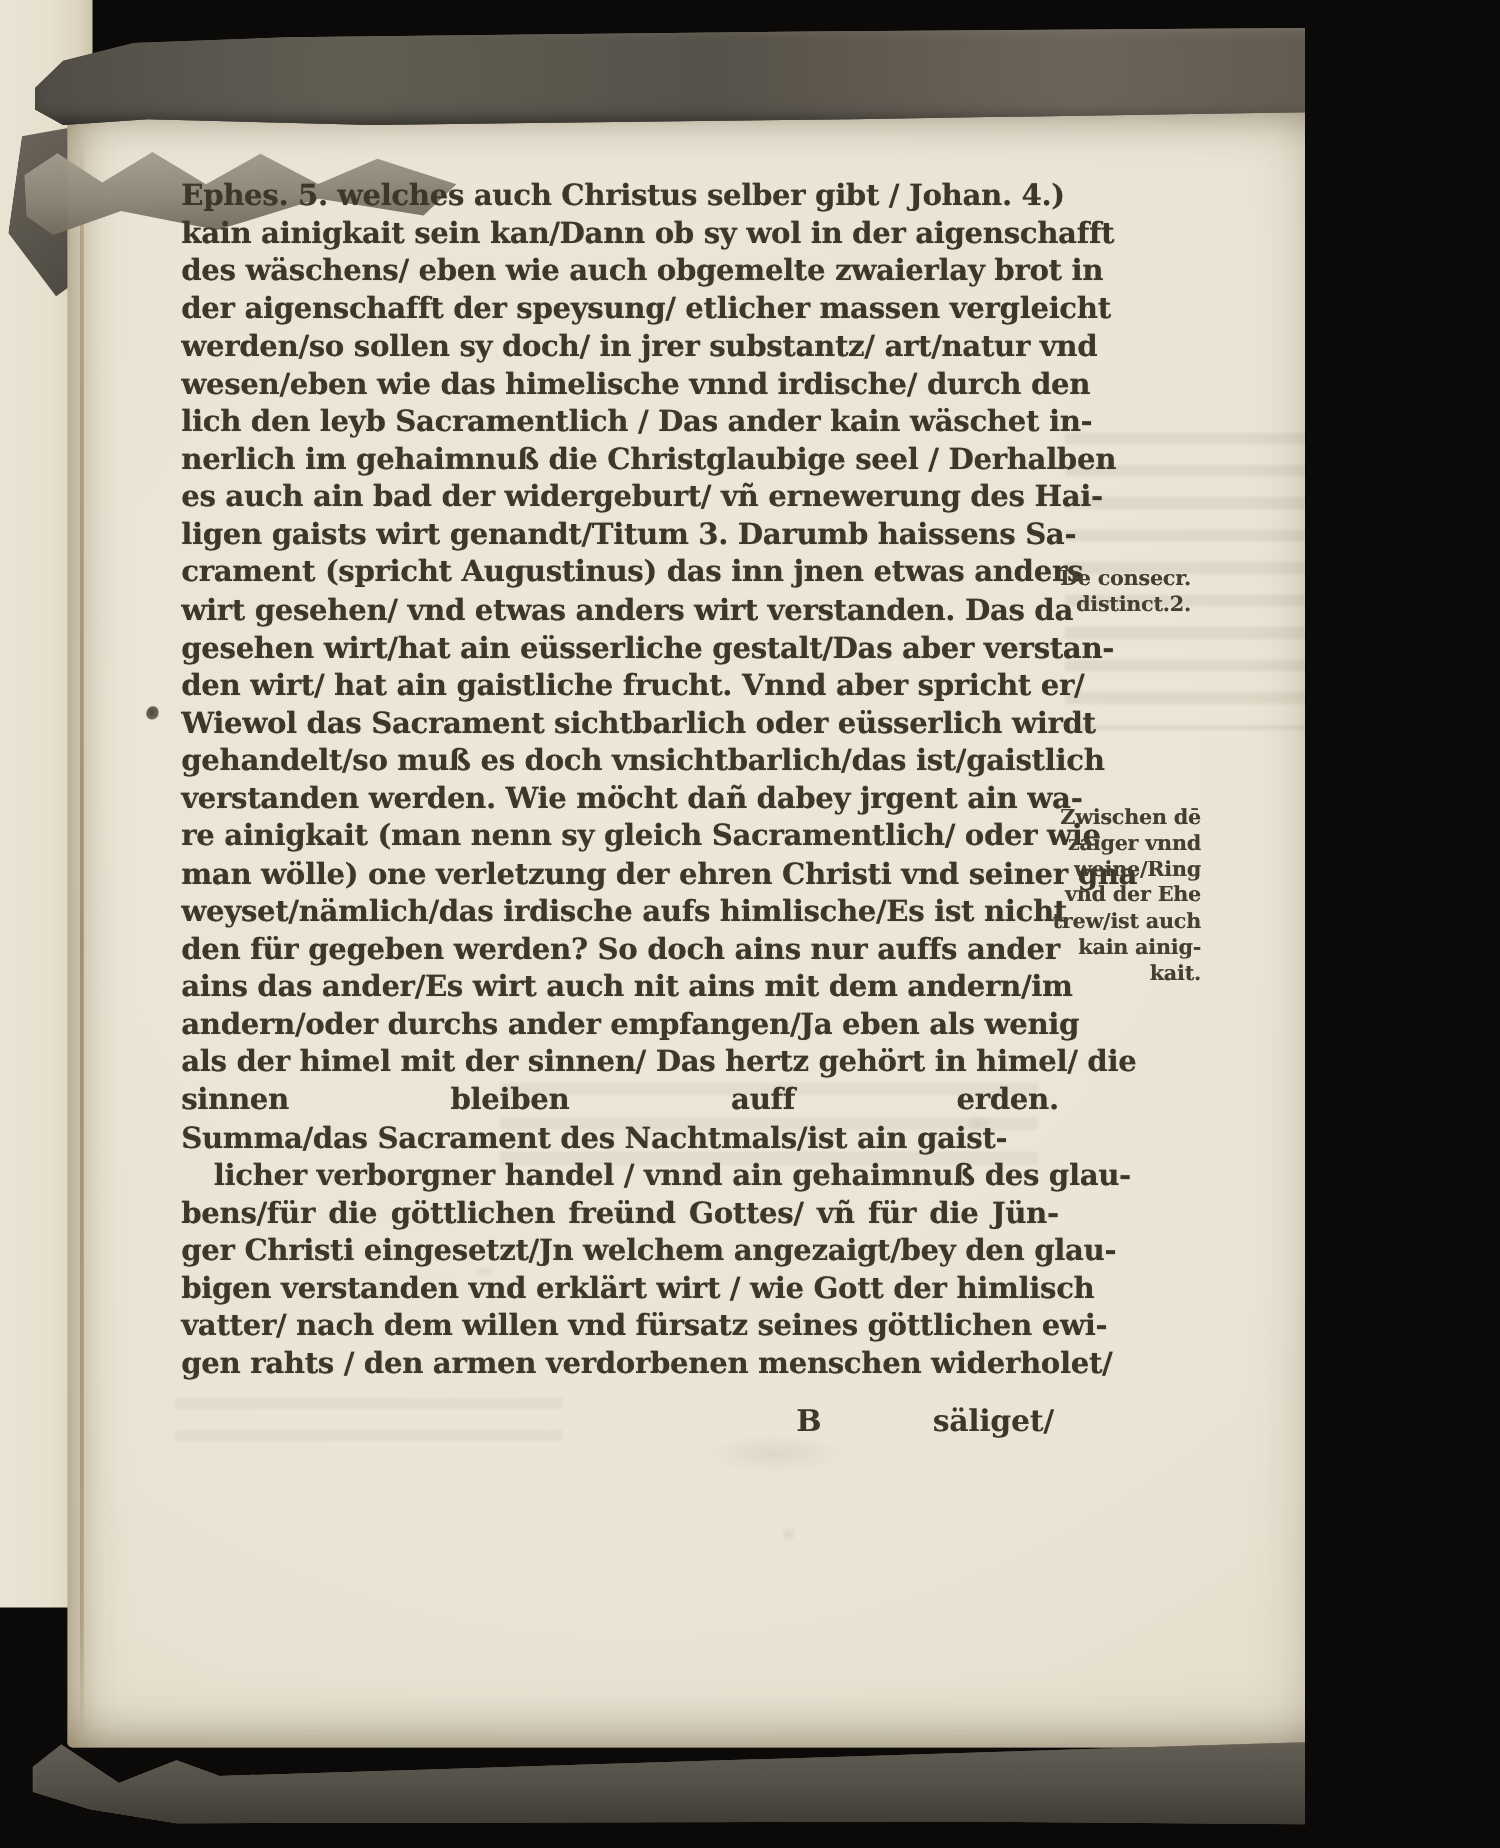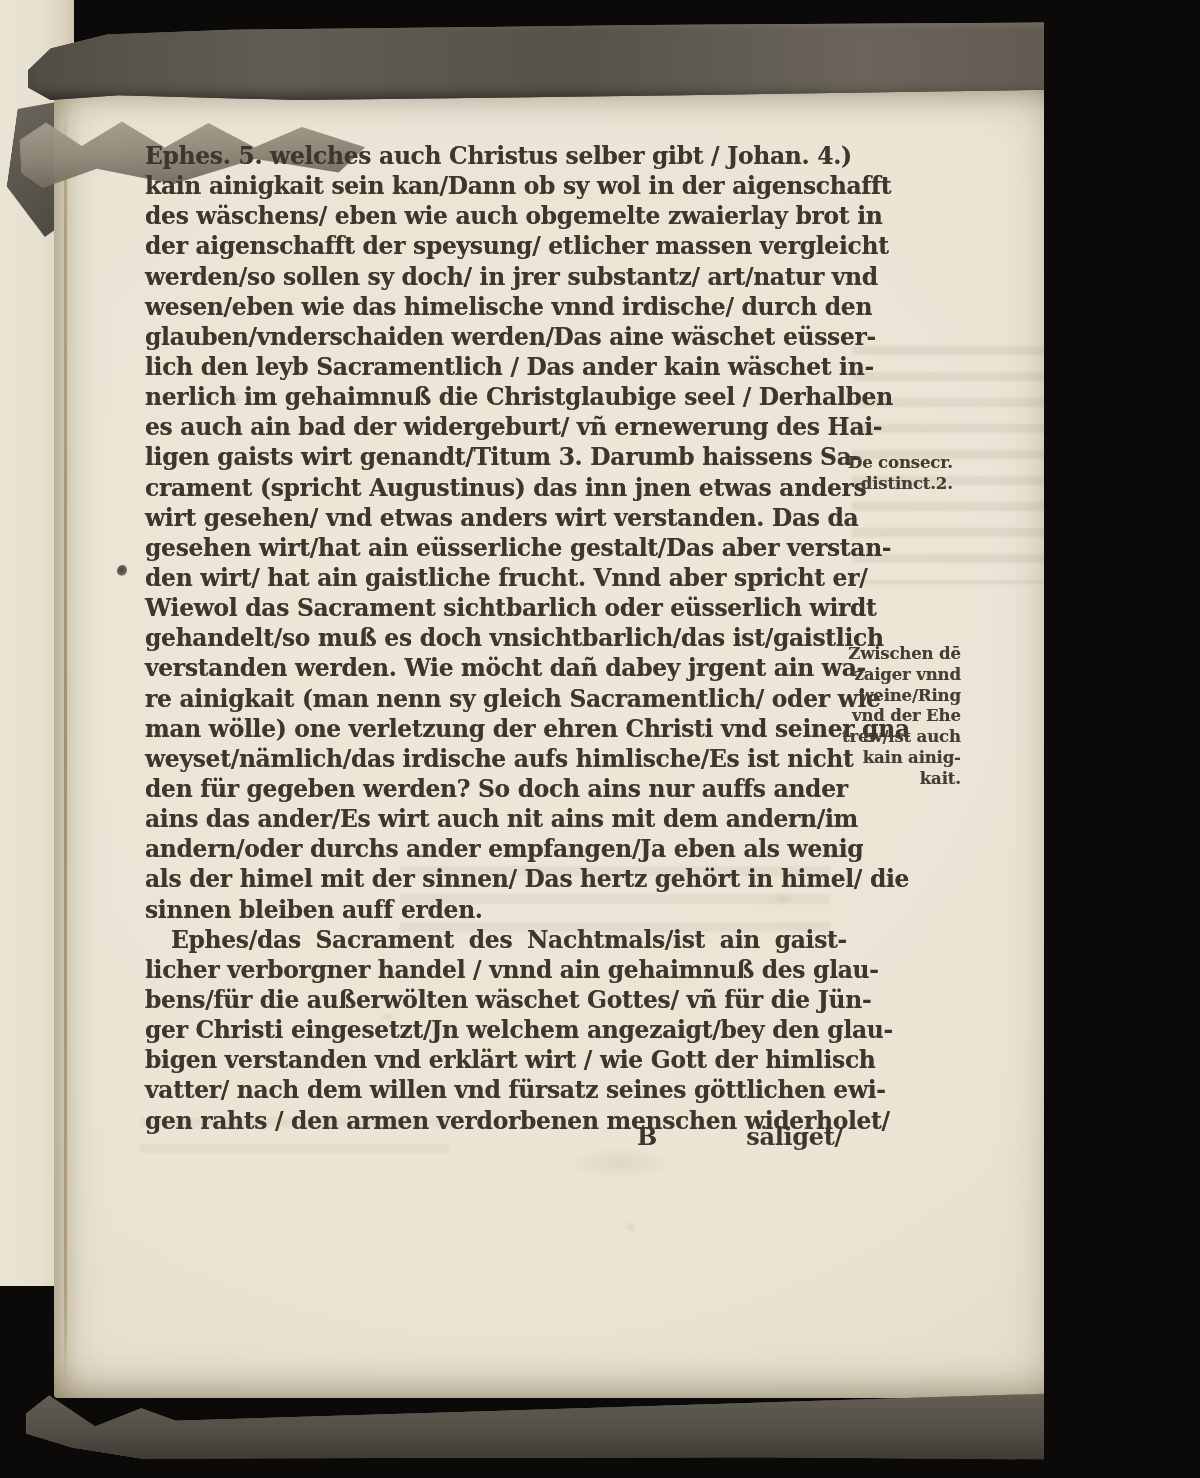--- a/index.html
+++ b/index.html
@@ -124,43 +124,42 @@
   <div class="speck speck1"></div>
   <div class="speck speck2"></div>
 
   <div class="main-text">
       <div class="tl">Ephes. 5. welches auch Christus selber gibt / Johan. 4.)</div>
       <div class="tl">kain ainigkait sein kan/Dann ob sy wol in der aigenschafft</div>
       <div class="tl">des wäschens/ eben wie auch obgemelte zwaierlay brot in</div>
       <div class="tl">der aigenschafft der speysung/ etlicher massen vergleicht</div>
       <div class="tl">werden/so sollen sy doch/ in jrer substantz/ art/natur vnd</div>
       <div class="tl">wesen/eben wie das himelische vnnd irdische/ durch den</div>
-      <div class="tl">glauben/vnderschaiden werden/Das aine wäschet eüsser-</div>
       <div class="tl">lich den leyb Sacramentlich / Das ander kain wäschet in-</div>
       <div class="tl">nerlich im gehaimnuß die Christglaubige seel / Derhalben</div>
       <div class="tl">es auch ain bad der widergeburt/ vñ ernewerung des Hai-</div>
       <div class="tl">ligen gaists wirt genandt/Titum 3. Darumb haissens Sa-</div>
       <div class="tl">crament (spricht Augustinus) das inn jnen etwas anders</div>
       <div class="tl">wirt gesehen/ vnd etwas anders wirt verstanden. Das da</div>
       <div class="tl">gesehen wirt/hat ain eüsserliche gestalt/Das aber verstan-</div>
       <div class="tl">den wirt/ hat ain gaistliche frucht. Vnnd aber spricht er/</div>
       <div class="tl">Wiewol das Sacrament sichtbarlich oder eüsserlich wirdt</div>
       <div class="tl">gehandelt/so muß es doch vnsichtbarlich/das ist/gaistlich</div>
       <div class="tl">verstanden werden. Wie möcht dañ dabey jrgent ain wa-</div>
       <div class="tl">re ainigkait (man nenn sy gleich Sacramentlich/ oder wie</div>
       <div class="tl">man wölle) one verletzung der ehren Christi vnd seiner gna</div>
       <div class="tl">weyset/nämlich/das irdische aufs himlische/Es ist nicht</div>
       <div class="tl">den für gegeben werden? So doch ains nur auffs ander</div>
       <div class="tl">ains das ander/Es wirt auch nit ains mit dem andern/im</div>
       <div class="tl">andern/oder durchs ander empfangen/Ja eben als wenig</div>
       <div class="tl">als der himel mit der sinnen/ Das hertz gehört in himel/ die</div>
       <div class="tl">sinnen bleiben auff erden.</div>
-      <div class="tl">Ephes/das Sacrament des Nachtmals/ist ain gaist-</div>
+      <div class="tl">Summa/das Sacrament des Nachtmals/ist ain gaist-</div>
       <div class="tl">licher verborgner handel / vnnd ain gehaimnuß des glau-</div>
-      <div class="tl">bens/für die außerwölten wäschet Gottes/ vñ für die Jün-</div>
+      <div class="tl">bens/für die göttlichen freünd Gottes/ vñ für die Jün-</div>
       <div class="tl">ger Christi eingesetzt/Jn welchem angezaigt/bey den glau-</div>
       <div class="tl">bigen verstanden vnd erklärt wirt / wie Gott der himlisch</div>
       <div class="tl">vatter/ nach dem willen vnd fürsatz seines göttlichen ewi-</div>
       <div class="tl">gen rahts / den armen verdorbenen menschen widerholet/</div>
     </div>
 
   <div class="catch-line">
     <span class="signature-mark">B</span>
     <span class="catchword">säliget/</span>
   </div>

